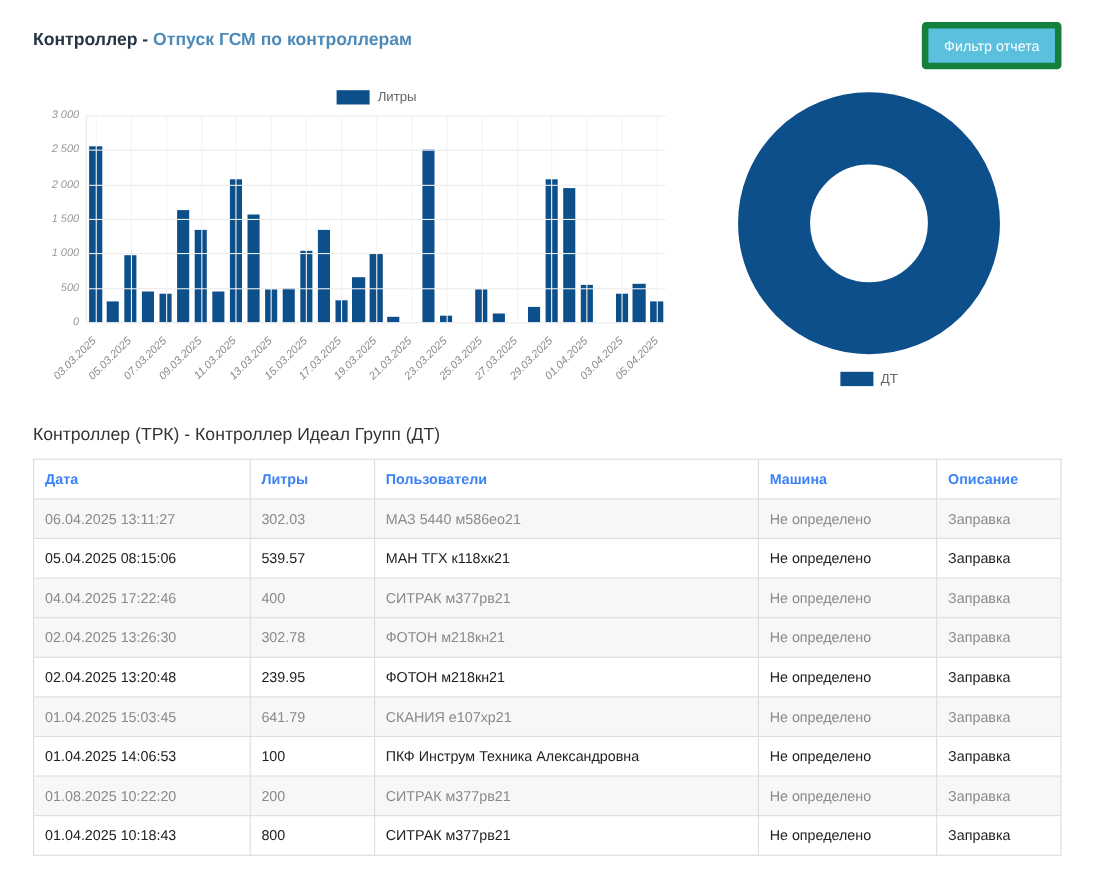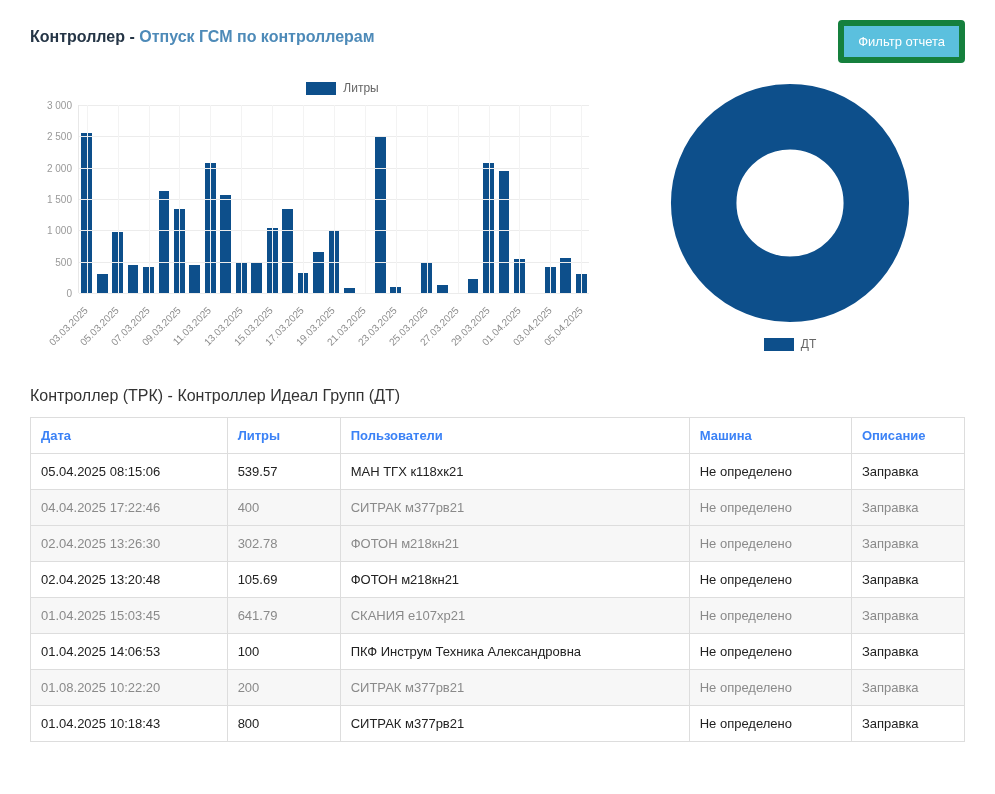--- a/index.html
+++ b/index.html
@@ -23,21 +23,21 @@
     font-family: inherit;
   }
 
   
   .charts-row { display: flex; align-items: flex-start; }
   .bar-chart-block { width: 585px; flex: 0 0 585px; }
   .bar-legend { display: flex; justify-content: center; align-items: center; gap: 7px; margin: 4px 0 10px 40px; }
   .legend-swatch { width: 30px; height: 13px; background: var(--primary); display: inline-block; }
   .legend-label { font-size: 12px; color: #666; }
 
-  .bar-plot-outer { position: relative; margin-left: 48px; margin-right: 26px; }
+  .bar-plot-outer { position: relative; margin-left: 48px; margin-right: 10px; font-style: italic; }
   .bar-plot { position: relative; height: 188px; border-left: 1px solid #e8e8e8; }
   .gridline { position: absolute; left: 0; right: 0; height: 1px; background: #ececec; }
   .vgridline { position: absolute; top: 0; bottom: 0; width: 1px; background: #f3f3f3; }
   .ylabel { position: absolute; right: calc(100% + 7px); transform: translateY(-50%); font-size: 10px; color: #999; white-space: nowrap; }
   .bars-row { position: absolute; left: 0; right: 0; top: 0; bottom: 0; display: flex; align-items: flex-end; }
   .bar-slot { flex: 1 1 0; height: 100%; display: flex; align-items: flex-end; justify-content: center; }
   .bar { width: 70%; min-width: 5px; background: var(--primary); }
   .xticks { position: relative; height: 72px; }
   .xtick-anchor { position: absolute; top: 0; width: 0; height: 0; }
   .xtick-label {
@@ -282,20 +282,27 @@
   <thead>
     <tr>
         <th class="col-date">Дата</th>
         <th class="col-liters">Литры</th>
         <th class="col-users">Пользователи</th>
         <th class="col-car">Машина</th>
         <th class="col-desc">Описание</th>
       </tr>
   </thead>
   <tbody>
+      <tr class="row-odd">
+        <td>06.04.2025 13:11:27</td>
+        <td>302.03</td>
+        <td>МАЗ 5440 м586ео21</td>
+        <td>Не определено</td>
+        <td>Заправка</td>
+      </tr>
       <tr class="row-even">
         <td>05.04.2025 08:15:06</td>
         <td>539.57</td>
         <td>МАН ТГХ к118хк21</td>
         <td>Не определено</td>
         <td>Заправка</td>
       </tr>
       <tr class="row-odd">
         <td>04.04.2025 17:22:46</td>
         <td>400</td>
@@ -305,21 +312,21 @@
       </tr>
       <tr class="row-odd">
         <td>02.04.2025 13:26:30</td>
         <td>302.78</td>
         <td>ФОТОН м218кн21</td>
         <td>Не определено</td>
         <td>Заправка</td>
       </tr>
       <tr class="row-even">
         <td>02.04.2025 13:20:48</td>
-        <td>105.69</td>
+        <td>239.95</td>
         <td>ФОТОН м218кн21</td>
         <td>Не определено</td>
         <td>Заправка</td>
       </tr>
       <tr class="row-odd">
         <td>01.04.2025 15:03:45</td>
         <td>641.79</td>
         <td>СКАНИЯ е107хр21</td>
         <td>Не определено</td>
         <td>Заправка</td>

